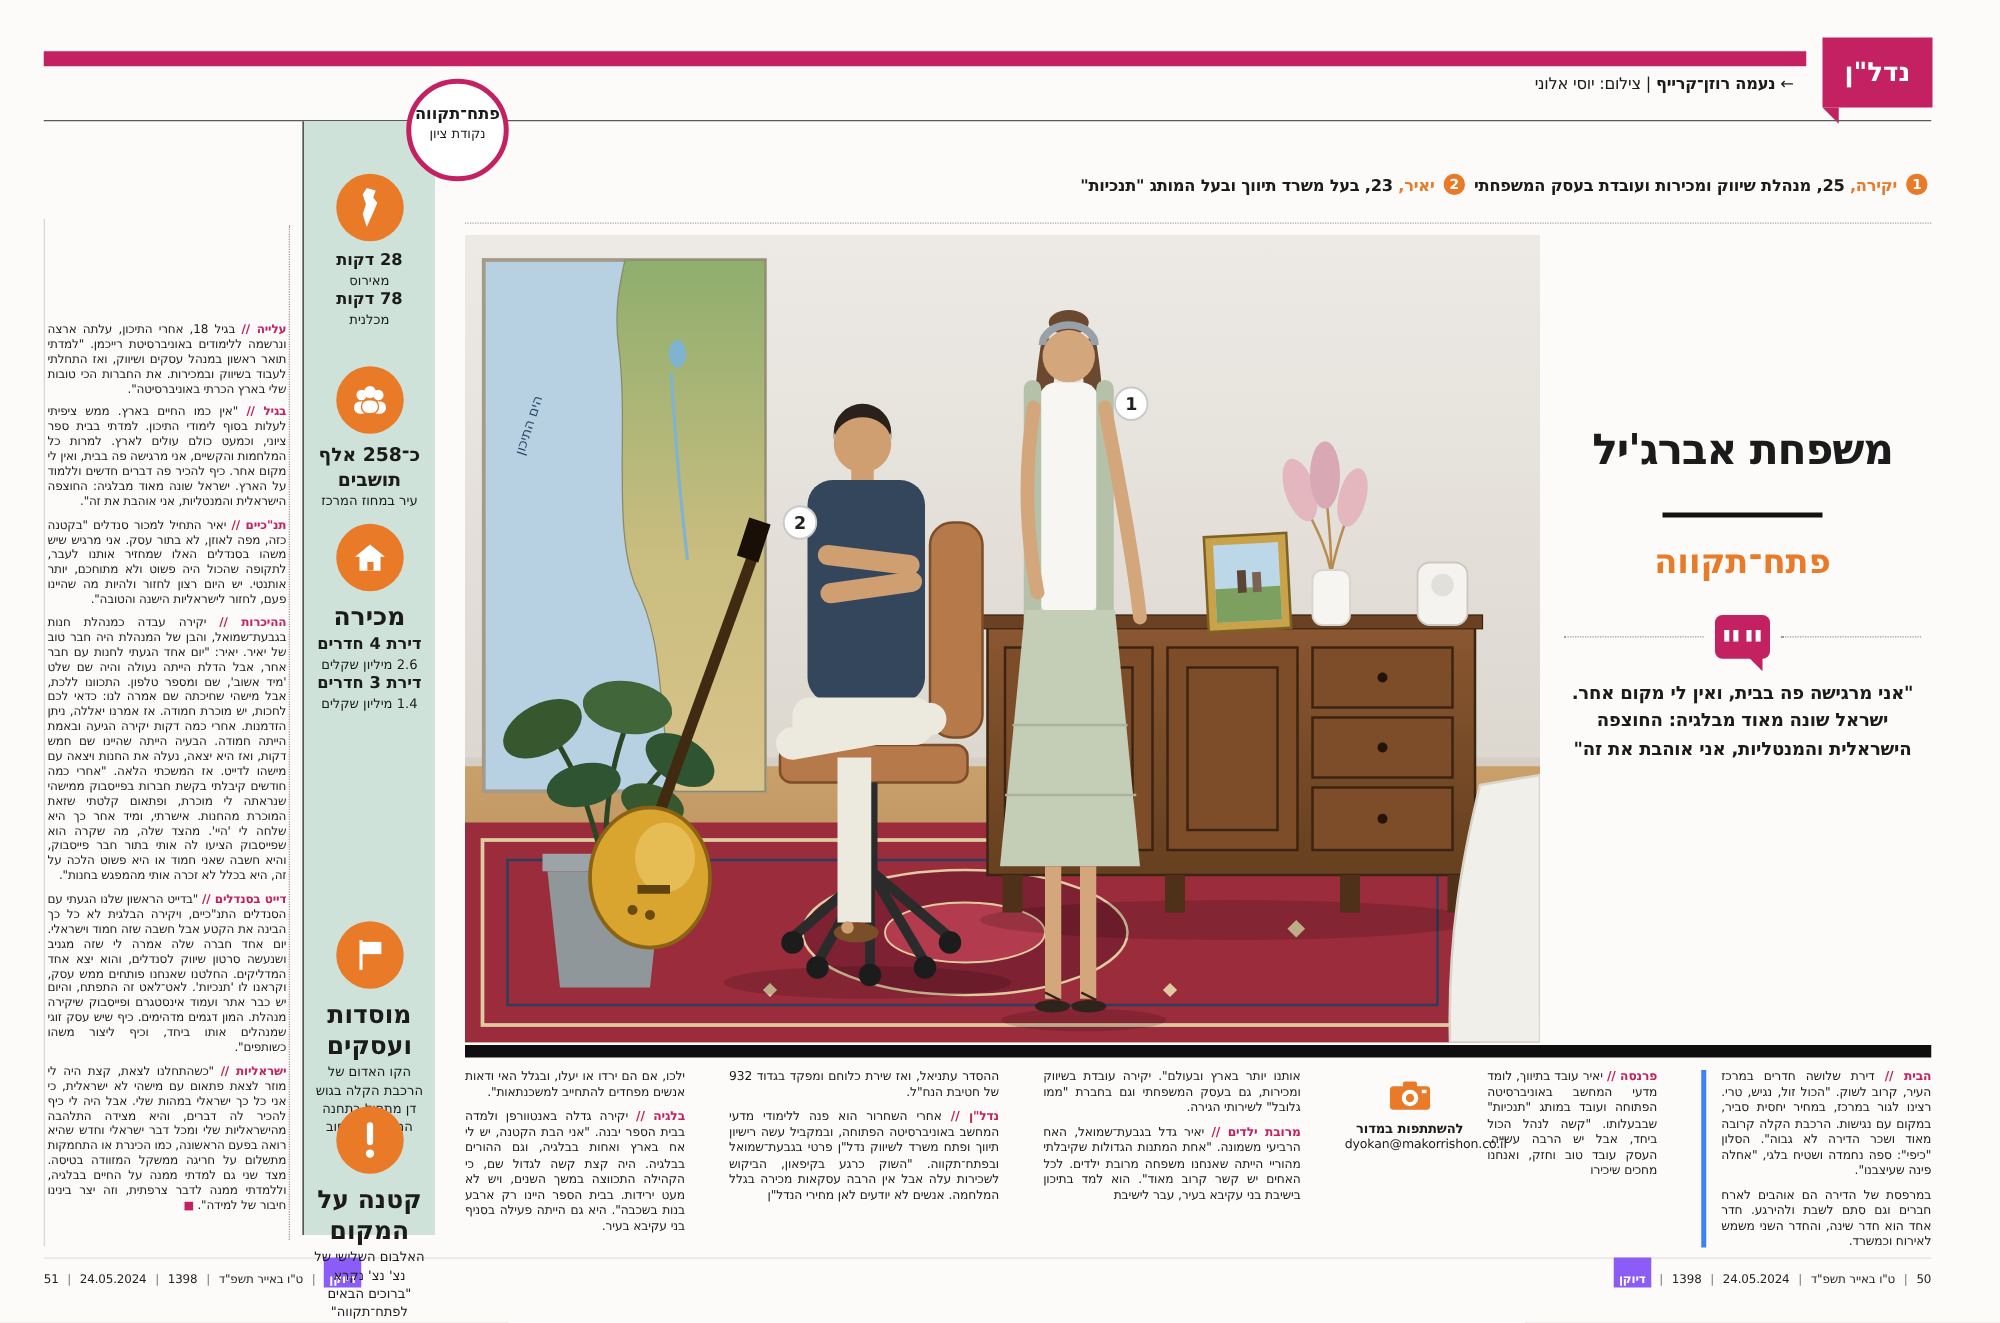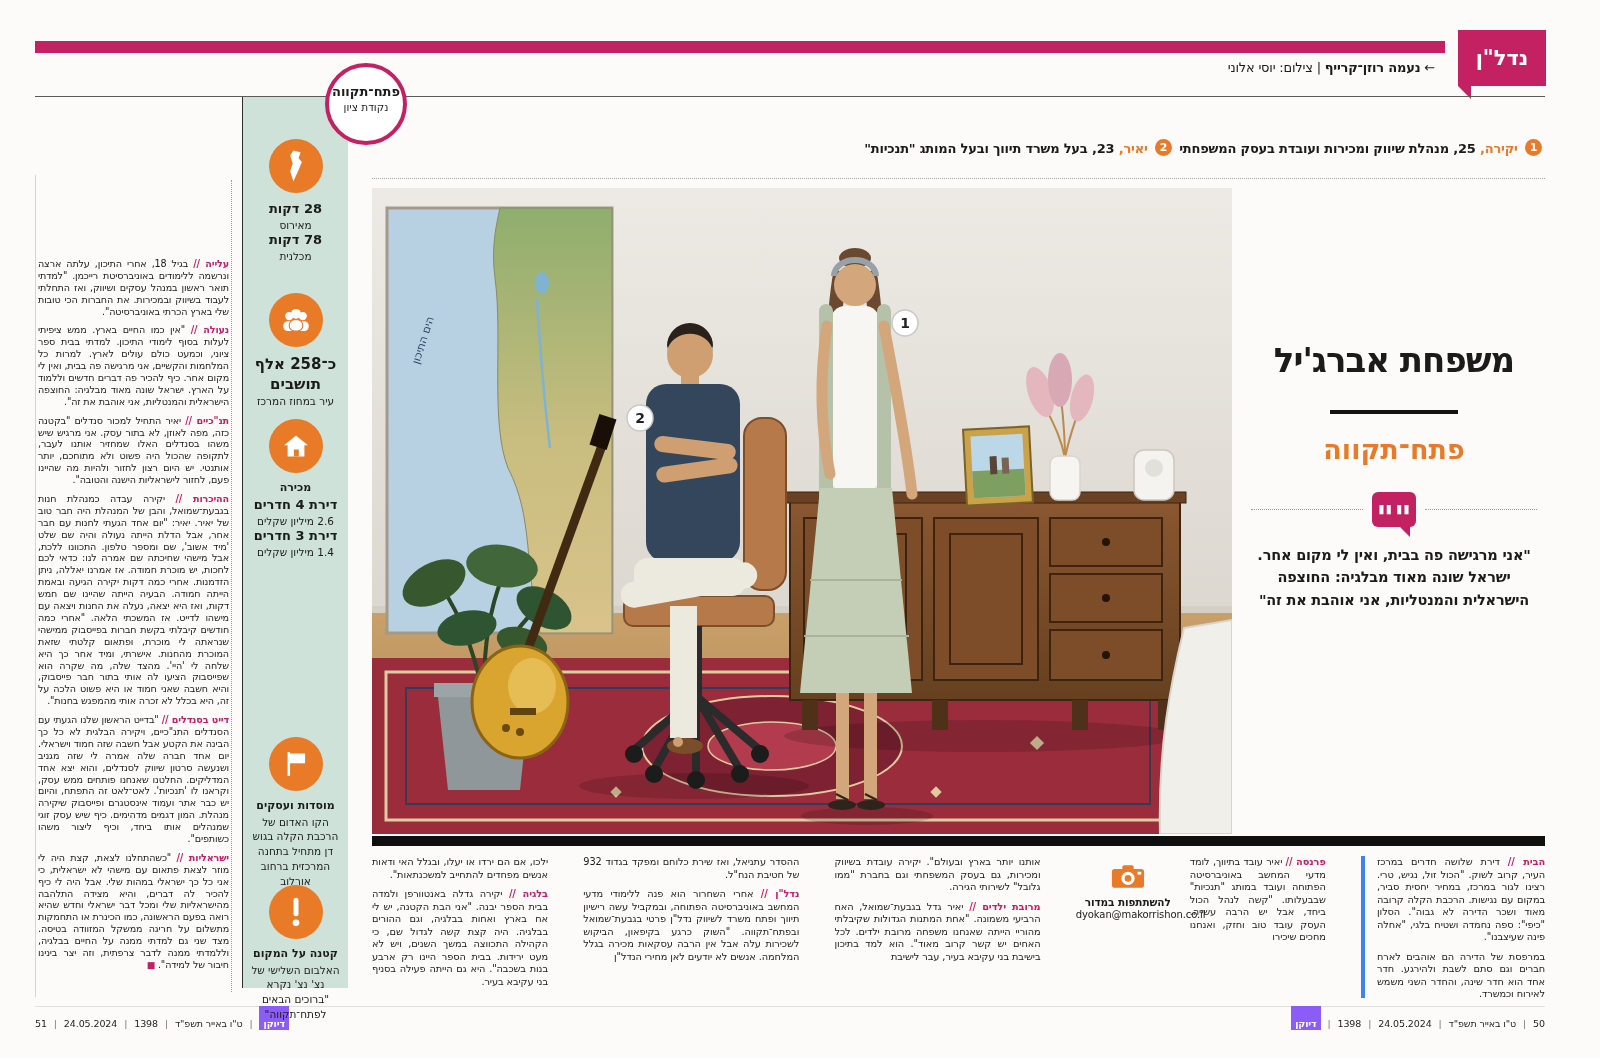--- a/index.html
+++ b/index.html
@@ -25,21 +25,21 @@
   .badge .s{font-size:10.5px;}
 
   
   .sidebar{left:242px;top:97px;width:105px;height:891px;background:var(--mint);border-left:1.5px solid #2e2e2e;z-index:2;}
   .dotted-divider{left:231px;top:180px;height:812px;border-left:1px dotted #9a9a9a;}
   .sgroup{position:absolute;left:0;right:0;text-align:center;padding:0 7px;}
   .ocircle{width:54px;height:54px;border-radius:50%;background:var(--orange);margin:0 auto 8px;
            display:flex;align-items:center;justify-content:center;}
   .stat-v{font-weight:800;font-size:13px;line-height:1.3;}
   .stat-l{font-size:10.5px;line-height:1.35;}
-  .stat-title{font-weight:800;font-size:11px;line-height:1.25;margin-bottom:2px;}
+  .stat-title{font-weight:800;font-size:20px;line-height:1.25;margin-bottom:2px;}
   .stat-text{font-size:10.5px;line-height:1.4;}
 
   
   .article{left:38px;top:258px;width:191px;height:739px;overflow:hidden;
            font-size:9.6px;line-height:1.24;text-align:justify;letter-spacing:-0.15px;}
   .article p{margin:0 0 7px;}
   .lead{color:var(--pink);font-weight:800;}
   .endmark{color:var(--pink);font-size:9px;}
 
   
@@ -174,21 +174,21 @@
             <circle cx="7" cy="31" r="4" fill="#fff"></circle>
           </svg>
       </div>
       <div class="stat-title">קטנה על המקום</div>
       <div class="stat-text">האלבום השלישי של נצ' נצ' נקרא "ברוכים הבאים לפתח־תקווה"</div>
     </div>
   </div>
 
   <div class="abs article">
     <p><span class="lead">עלייה //</span> <span>בגיל 18, אחרי התיכון, עלתה ארצה ונרשמה ללימודים באוניברסיטת רייכמן. "למדתי תואר ראשון במנהל עסקים ושיווק, ואז התחלתי לעבוד בשיווק ובמכירות. את החברות הכי טובות שלי בארץ הכרתי באוניברסיטה".</span></p>
-    <p><span class="lead">נעולה //</span> <span>"אין כמו החיים בארץ. ממש ציפיתי לעלות בסוף לימודי התיכון. למדתי בבית ספר ציוני, וכמעט כולם עולים לארץ. למרות כל המלחמות והקשיים, אני מרגישה פה בבית, ואין לי מקום אחר. כיף להכיר פה דברים חדשים וללמוד על הארץ. ישראל שונה מאוד מבלגיה: החוצפה הישראלית והמנטליות, אני אוהבת את זה".</span></p>
+    <p><span class="lead">בגיל //</span> <span>"אין כמו החיים בארץ. ממש ציפיתי לעלות בסוף לימודי התיכון. למדתי בבית ספר ציוני, וכמעט כולם עולים לארץ. למרות כל המלחמות והקשיים, אני מרגישה פה בבית, ואין לי מקום אחר. כיף להכיר פה דברים חדשים וללמוד על הארץ. ישראל שונה מאוד מבלגיה: החוצפה הישראלית והמנטליות, אני אוהבת את זה".</span></p>
     <p><span class="lead">תנ"כיים //</span> <span>יאיר התחיל למכור סנדלים "בקטנה כזה, מפה לאוזן, לא בתור עסק. אני מרגיש שיש משהו בסנדלים האלו שמחזיר אותנו לעבר, לתקופה שהכול היה פשוט ולא מתוחכם, יותר אותנטי. יש היום רצון לחזור ולהיות מה שהיינו פעם, לחזור לישראליות הישנה והטובה".</span></p>
     <p><span class="lead">ההיכרות //</span> <span>יקירה עבדה כמנהלת חנות בגבעת־שמואל, והבן של המנהלת היה חבר טוב של יאיר. יאיר: "יום אחד הגעתי לחנות עם חבר אחר, אבל הדלת הייתה נעולה והיה שם שלט 'מיד אשוב', שם ומספר טלפון. התכוונו ללכת, אבל מישהי שחיכתה שם אמרה לנו: כדאי לכם לחכות, יש מוכרת חמודה. אז אמרנו יאללה, ניתן הזדמנות. אחרי כמה דקות יקירה הגיעה ובאמת הייתה חמודה. הבעיה הייתה שהיינו שם חמש דקות, ואז היא יצאה, נעלה את החנות ויצאה עם מישהו לדייט. אז המשכתי הלאה. "אחרי כמה חודשים קיבלתי בקשת חברות בפייסבוק ממישהי שנראתה לי מוכרת, ופתאום קלטתי שזאת המוכרת מהחנות. אישרתי, ומיד אחר כך היא שלחה לי 'היי'. מהצד שלה, מה שקרה הוא שפייסבוק הציעו לה אותי בתור חבר פייסבוק, והיא חשבה שאני חמוד או היא פשוט הלכה על זה, היא בכלל לא זכרה אותי מהמפגש בחנות".</span></p>
     <p><span class="lead">דייט בסנדלים //</span> <span>"בדייט הראשון שלנו הגעתי עם הסנדלים התנ"כיים, ויקירה הבלגית לא כל כך הבינה את הקטע אבל חשבה שזה חמוד וישראלי. יום אחד חברה שלה אמרה לי שזה מגניב ושנעשה סרטון שיווק לסנדלים, והוא יצא אחד המדליקים. החלטנו שאנחנו פותחים ממש עסק, וקראנו לו 'תנכיות'. לאט־לאט זה התפתח, והיום יש כבר אתר ועמוד אינסטגרם ופייסבוק שיקירה מנהלת. המון דגמים מדהימים. כיף שיש עסק זוגי שמנהלים אותו ביחד, וכיף ליצור משהו כשותפים".</span></p>
     <p><span class="lead">ישראליות //</span> <span>"כשהתחלנו לצאת, קצת היה לי מוזר לצאת פתאום עם מישהי לא ישראלית, כי אני כל כך ישראלי במהות שלי. אבל היה לי כיף להכיר לה דברים, והיא מצידה התלהבה מהישראליות שלי ומכל דבר ישראלי וחדש שהיא רואה בפעם הראשונה, כמו הכינרת או התחמקות מתשלום על חריגה ממשקל המזוודה בטיסה. מצד שני גם למדתי ממנה על החיים בבלגיה, וללמדתי ממנה לדבר צרפתית, וזה יצר בינינו חיבור של למידה".</span> <span class="endmark">■</span></p>
   </div>
 
   <div class="abs caption">
     <span class="cap-num">1</span>
     <span class="cap-name">יקירה,</span>
     <span>25, מנהלת שיווק ומכירות ועובדת בעסק המשפחתי</span>

